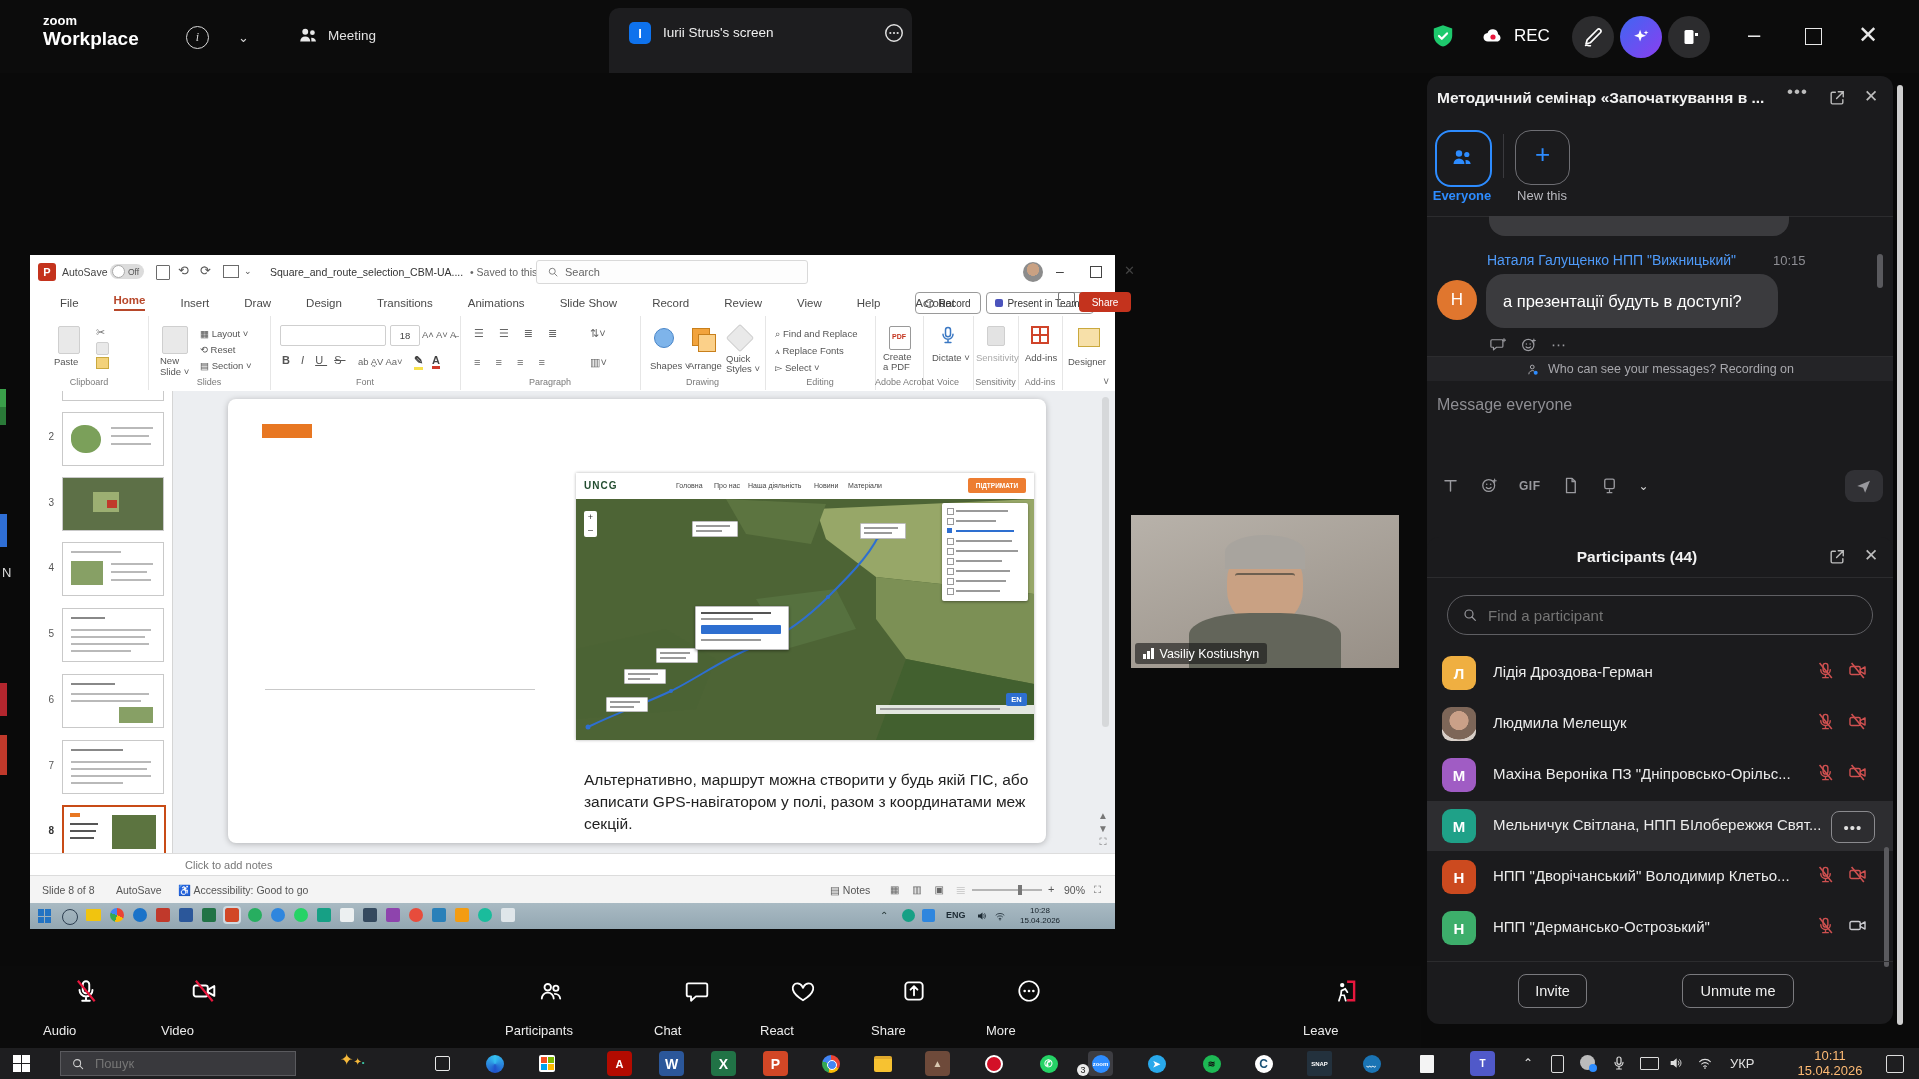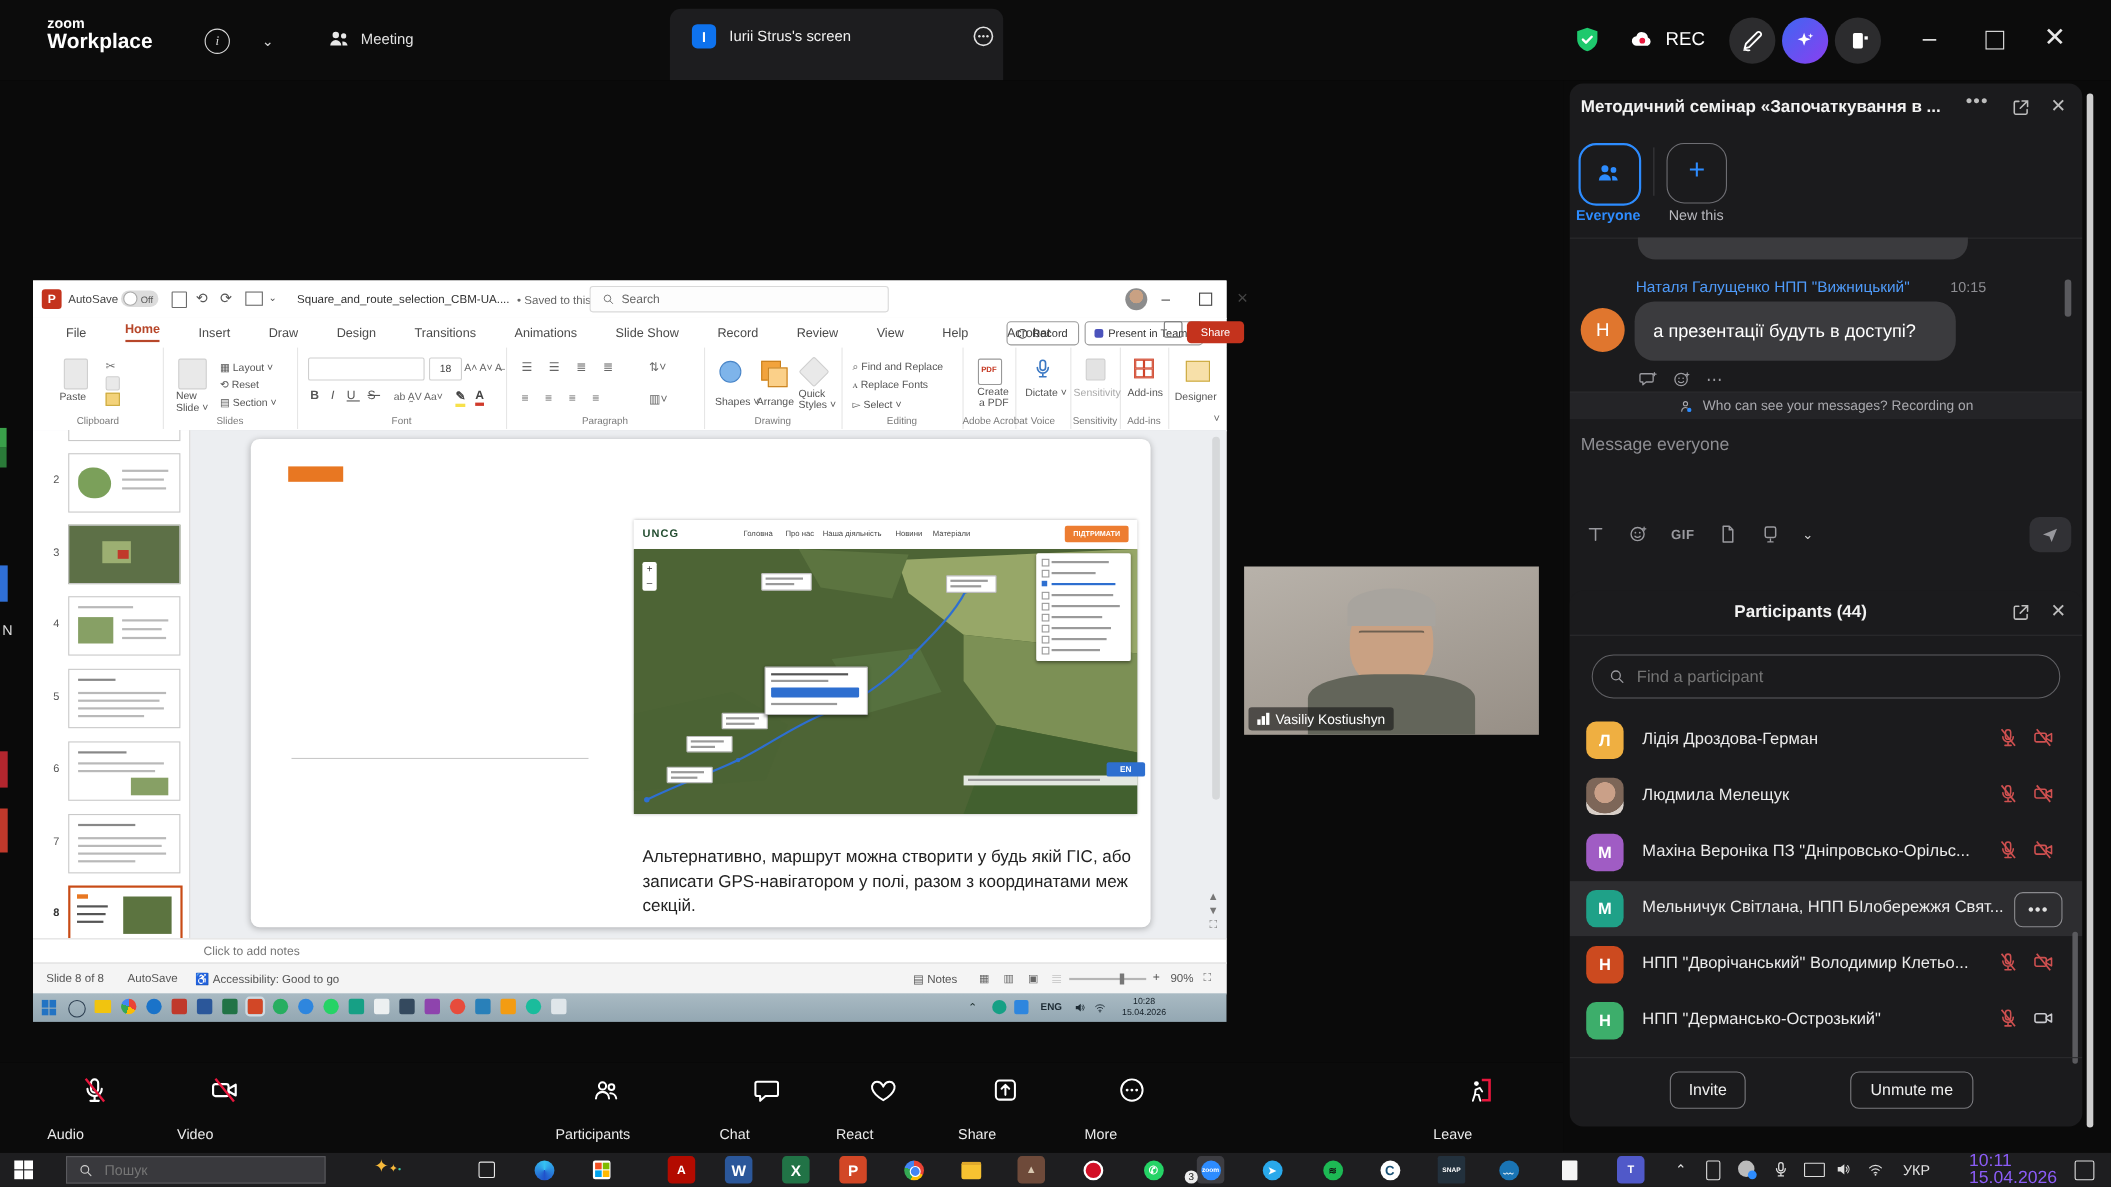--- a/index.html
+++ b/index.html
@@ -329,21 +329,21 @@
         <div class="rgroup" style="left:735px;width:110px">
           <div class="abs rmini" style="left:10px;top:12px">⌕ <span>Find and Replace</span></div>
           <div class="abs rmini" style="left:10px;top:29px">ꭺ <span>Replace Fonts</span></div>
           <div class="abs rmini" style="left:10px;top:46px">▻ <span>Select</span> ˅</div>
           <div class="rgl">Editing</div>
         </div>
         <div class="rgroup" style="left:845px;width:48px">
           <div class="abs" style="left:14px;top:10px;width:20px;height:22px;border:1.3px solid #999;border-radius:2px">
               <span style="position:absolute;left:2px;top:6px;font-size:7px;color:#c4331d;font-weight:bold">PDF</span>
             </div>
-          <div class="abs rmini" style="left:8px;top:36px;line-height:10px;text-align:right;width:34px"><span>Create</span><br><span>a PDF</span></div>
+          <div class="abs rmini" style="left:8px;top:36px;line-height:10px;text-align:left;width:34px"><span>Create</span><br><span>a PDF</span></div>
           <div class="rgl">Adobe Acrobat</div>
         </div>
         <div class="rgroup" style="left:893px;width:50px">
           <svg class="ic abs" style="left:15px;top:9px;color:#3b78c3" width="20" height="20" viewBox="0 0 24 24">
               <use href="#i-mic"></use>
             </svg>
           <div class="abs rmini" style="left:9px;top:36px"><span>Dictate</span> ˅</div>
           <div class="rgl">Voice</div>
         </div>
         <div class="rgroup" style="left:943px;width:45px">
@@ -497,21 +497,21 @@
               <div class="abs" style="left:5px;top:65px;width:5px;height:5px;border:1px solid #999"></div>
                 <div class="mline" style="left:14px;top:67px;width:54px"></div>
               <div class="abs" style="left:5px;top:75px;width:5px;height:5px;border:1px solid #999"></div>
                 <div class="mline" style="left:14px;top:77px;width:50px"></div>
               <div class="abs" style="left:5px;top:85px;width:5px;height:5px;border:1px solid #999"></div>
                 <div class="mline" style="left:14px;top:87px;width:44px"></div>
             </div>
             <div class="abs" style="left:300px;top:232px;width:158px;height:9px;background:rgba(255,255,255,.85)">
                 <div class="mline" style="left:4px;top:3px;width:120px;height:1.5px"></div>
               </div>
-            <div class="abs" style="left:430px;top:220px;width:35px;height:13px;background:#2e6fd0;color:#fff;font-size:7.5px;font-weight:bold;text-align:center;line-height:13px;border-radius:2px">EN</div>
+            <div class="abs" style="left:430px;top:220px;width:21px;height:13px;background:#2e6fd0;color:#fff;font-size:7.5px;font-weight:bold;text-align:center;line-height:13px;border-radius:2px">EN</div>
           </div>
 
           <div class="abs" style="left:356px;top:370px;font-size:15.5px;line-height:22px;color:#222">
             <div>Альтернативно, маршрут можна створити у будь якій ГІС, або</div>
               <div>записати GPS-навігатором у полі, разом з координатами меж</div>
               <div>секцій.</div>
           </div>
         </div>
 
         <div class="abs" style="left:1072px;top:6px;width:7px;height:330px;background:#d6d8da;border-radius:4px"></div>
@@ -907,19 +907,19 @@
         <use href="#i-mic"></use>
       </svg>
     <div class="abs" style="left:1640px;top:9px;width:17px;height:11px;border:1.5px solid #ddd;border-radius:1px"></div>
     <svg class="ic abs" style="left:1668px;top:7px;color:#ddd" width="16" height="16" viewBox="0 0 24 24">
         <use href="#i-speaker"></use>
       </svg>
     <svg class="ic abs" style="left:1697px;top:7px;color:#ddd" width="16" height="16" viewBox="0 0 24 24">
         <use href="#i-wifi"></use>
       </svg>
     <span class="abs tray" style="left:1730px;top:8px;font-size:13px">УКР</span>
-    <div class="abs" style="left:1790px;top:1px;width:80px;text-align:left;font-size:16px;line-height:14.5px;color:#8b5cf6">
+    <div class="abs" style="left:1790px;top:1px;width:80px;text-align:center;font-size:13px;line-height:14.5px;color:#fdba74">
       <div>10:11</div>
       <div>15.04.2026</div>
     </div>
     <div class="abs" style="left:1886px;top:7px;width:16px;height:16px;border:1.5px solid #ddd;border-radius:2px"></div>
   </div>
 </div>
 
 </body></html>

